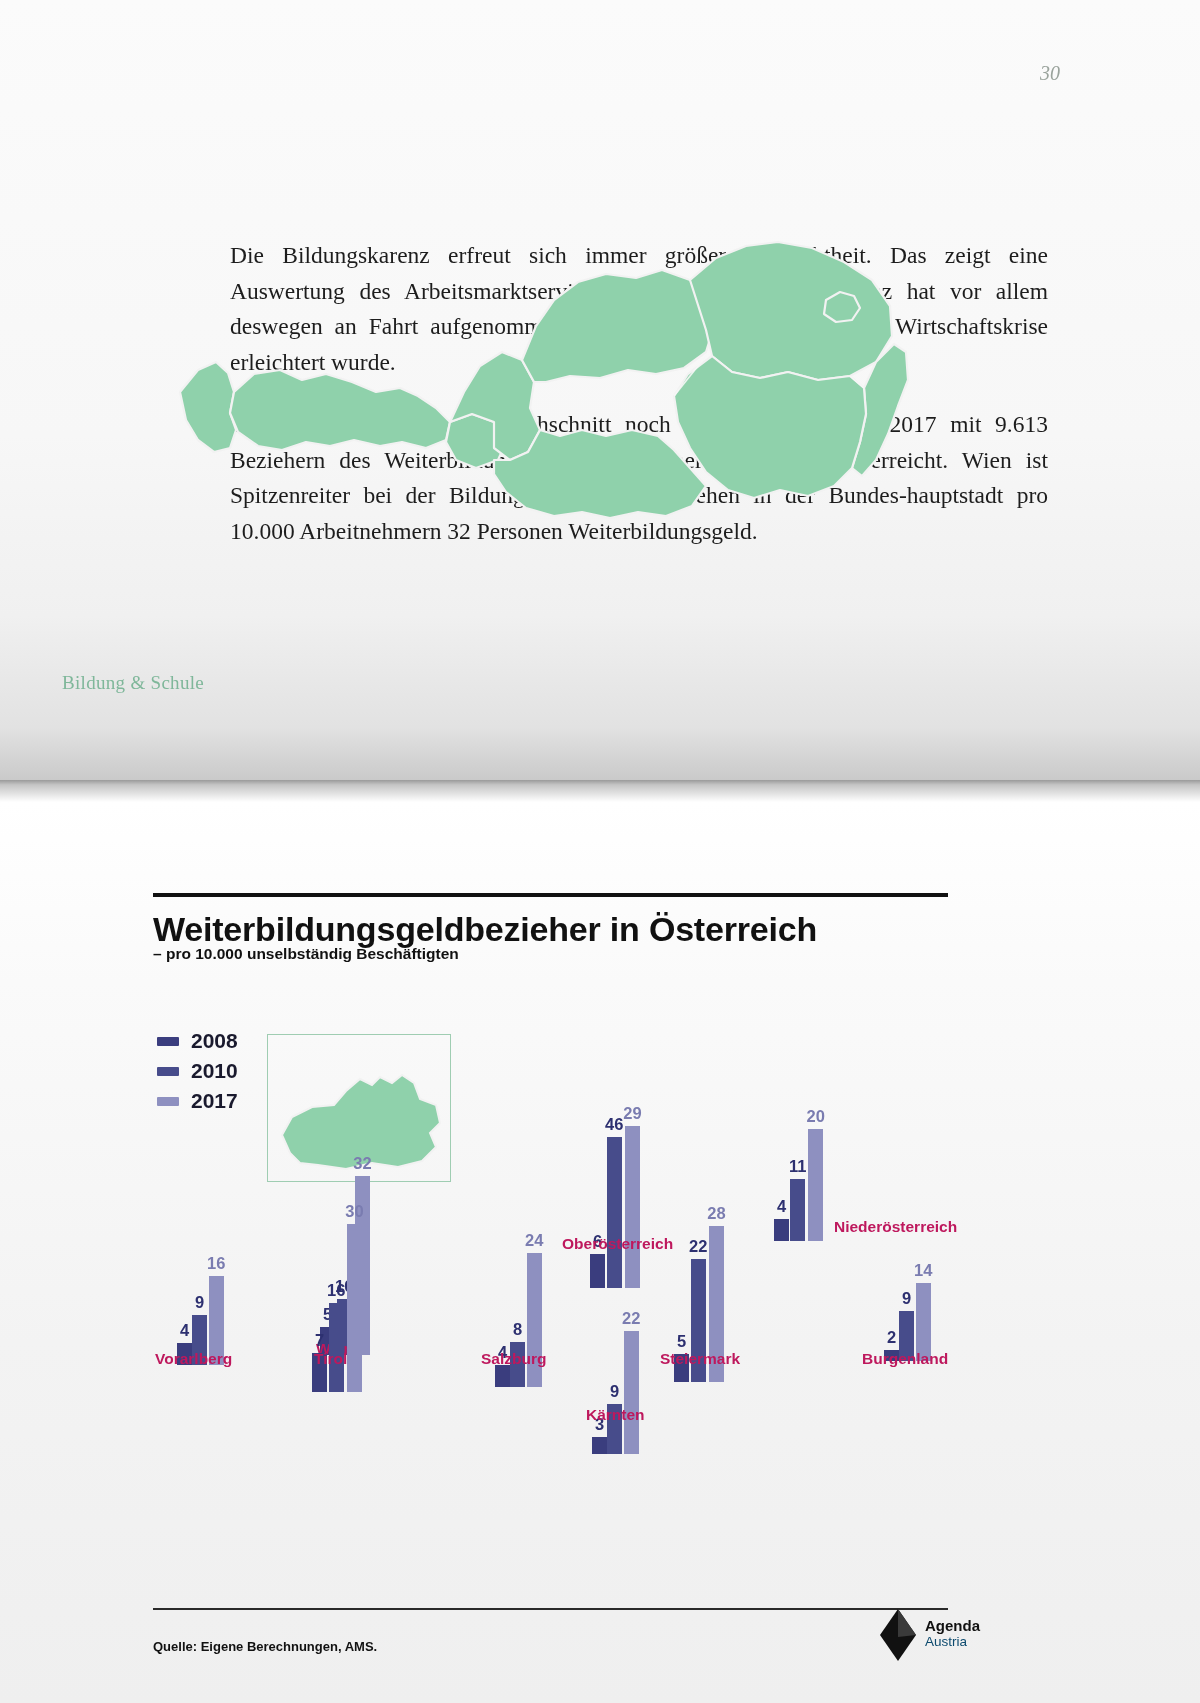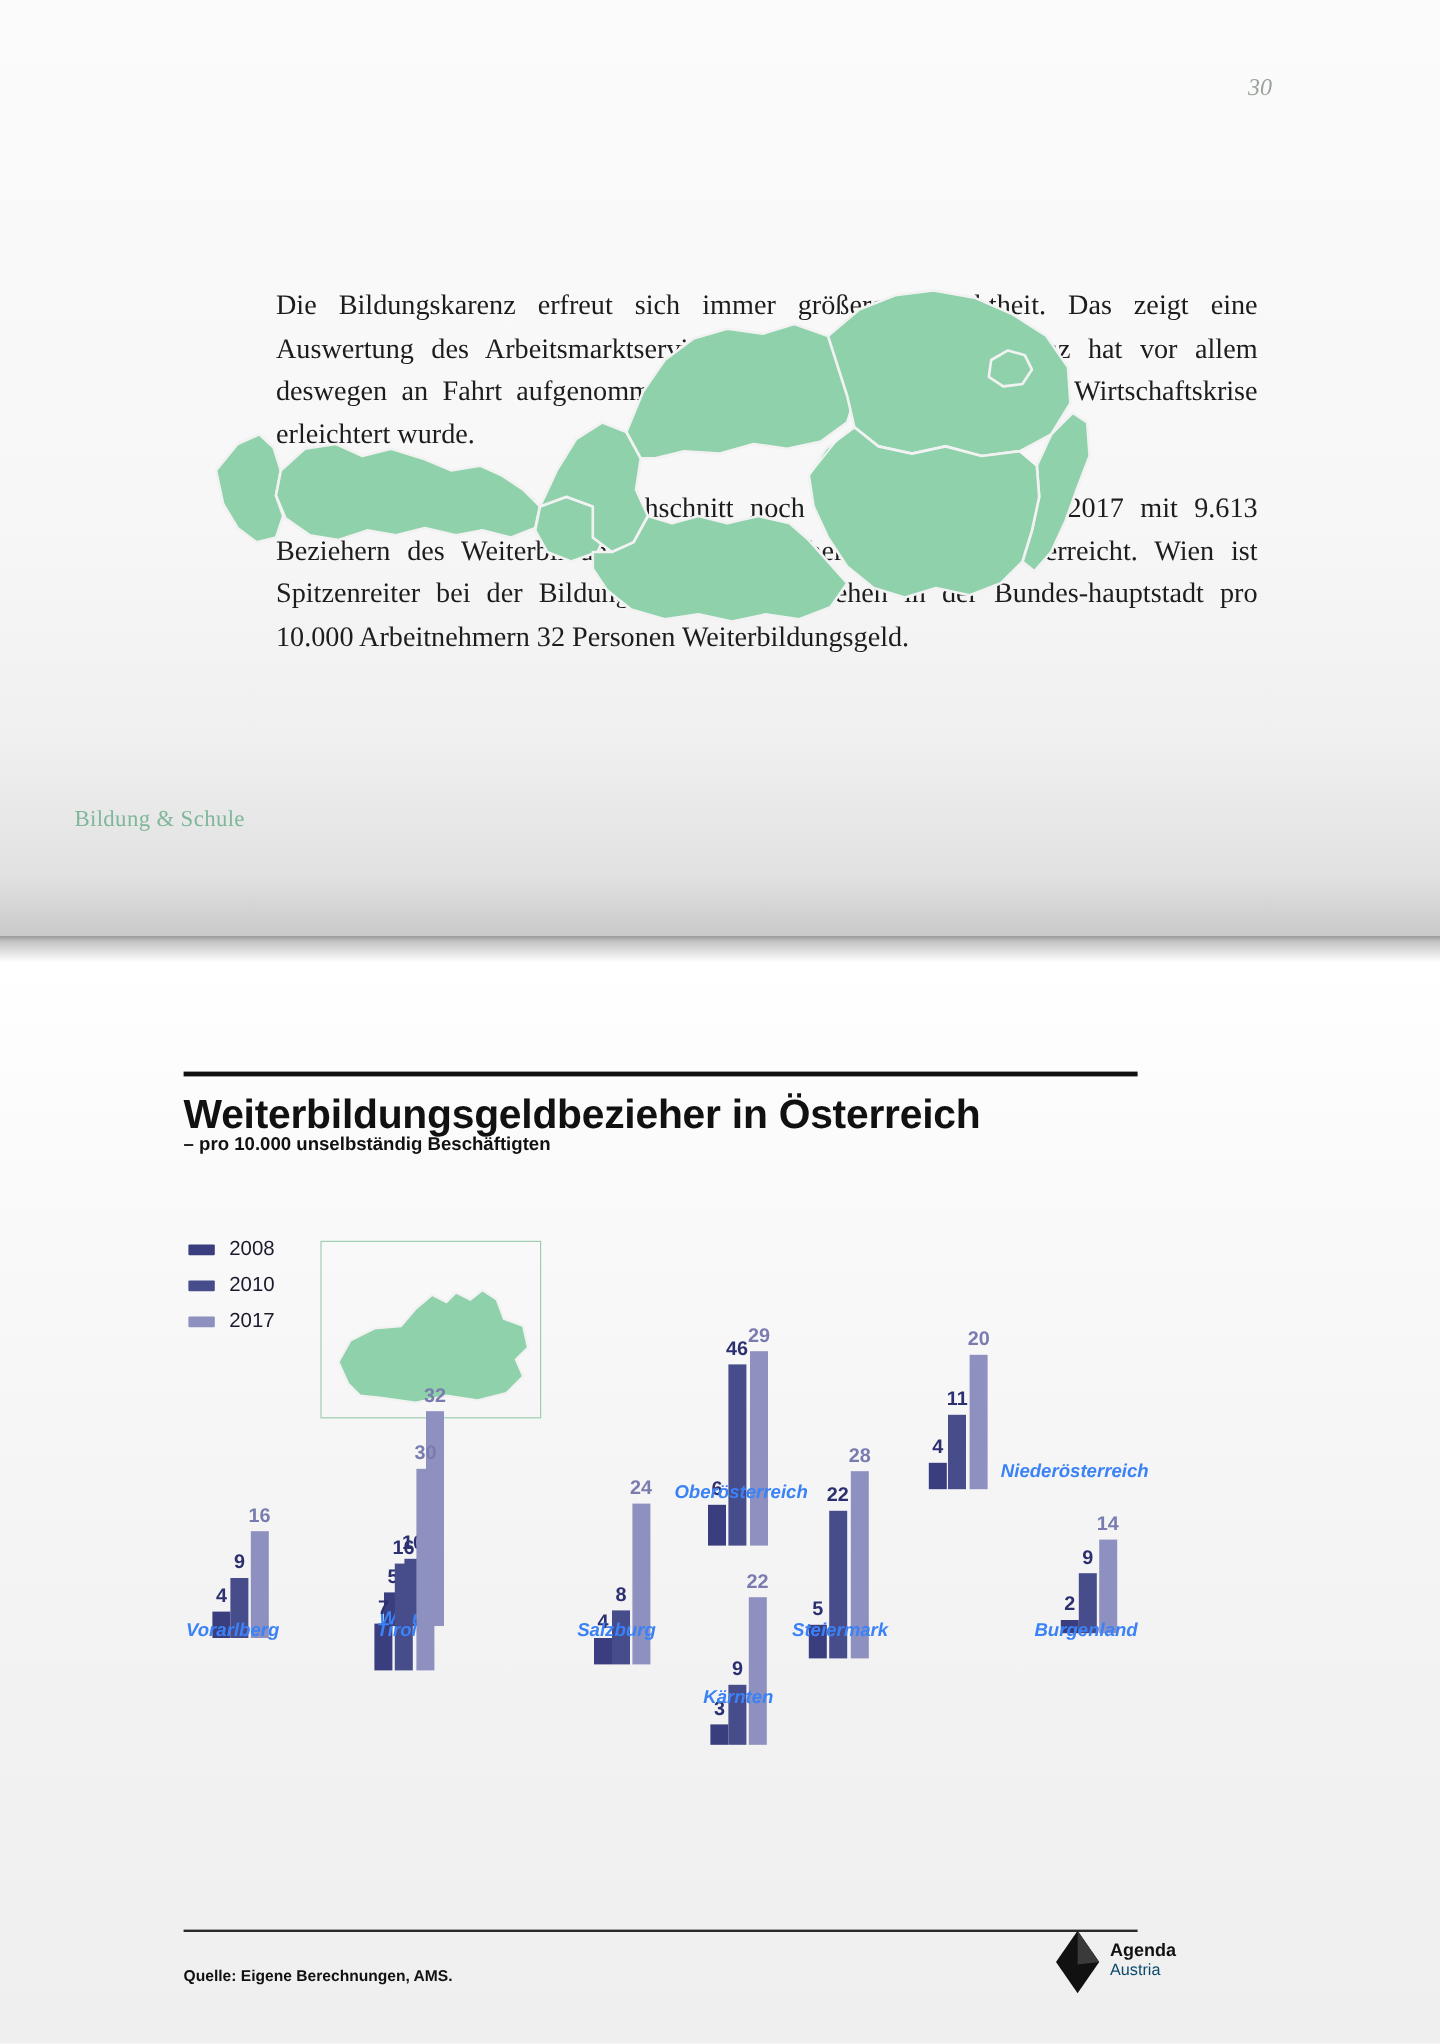--- a/index.html
+++ b/index.html
@@ -59,21 +59,21 @@
   }
   #chart-subtitle{
     position:absolute; left:153px; top:945px;
     font-size:15.5px; font-weight:bold; color:#111;
   }
 
   
   #legend{ position:absolute; left:157px; top:1026px; }
   .legend-row{ display:flex; align-items:center; height:30px; }
   .legend-swatch{ width:22px; height:9px; border-radius:1px; margin-right:12px; }
-  .legend-label{ font-size:17px; font-weight:normal; color:#1a1a2e; }
+  .legend-label{ font-size:21px; font-weight:bold; color:#1a1a2e; }
   #austria-map{ position:absolute; left:150px; top:130px; width:900px; height:600px; }
 
   #wien-inset{
     position:absolute; left:267px; top:1034px; width:184px; height:148px;
     border:1.5px solid #9fcdb2; background:transparent;
   }
 
   
   .bar-group{ position:absolute; }
   .bars{ display:flex; align-items:flex-end; }
@@ -83,23 +83,22 @@
     margin-bottom:4px; white-space:nowrap;
   }
   .bar{ width:15px; border-radius:0; }
   .bar.y2008{ background:#3a3d7e; }
   .bar.y2009{ background:#474c8b; }
   .bar.y2017{ background:#8e90c0; }
   .bar-val.y2008{ color:#2d3070; }
   .bar-val.y2009{ color:#2d3070; }
   .bar-val.y2017{ color:#7a7cb0; }
   .state-label{
-    position:absolute; font-size:15.5px; font-weight:bold; color:#3b82f6;
+    position:absolute; font-size:15.5px; font-weight:bold; color:#be185d;
     white-space:nowrap;
-    font-style:italic;
   }
 
   
   #rule-bottom{
     position:absolute; left:153px; top:1608px; width:795px; height:1.5px; background:#2a2a2a;
   }
   #source{
     position:absolute; left:153px; top:1639px;
     font-size:13px; font-weight:bold; color:#111;
   }

